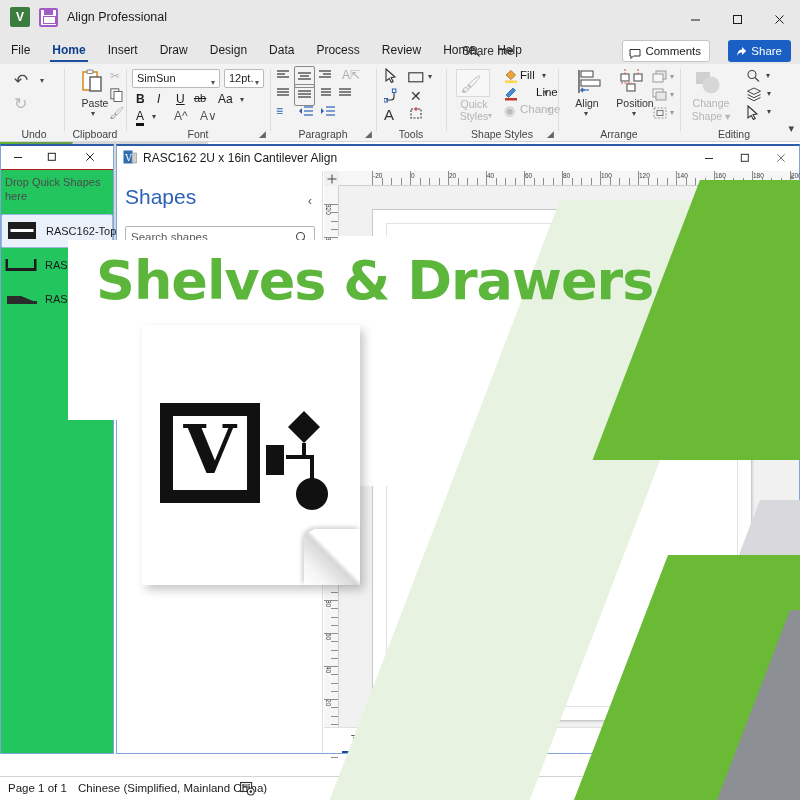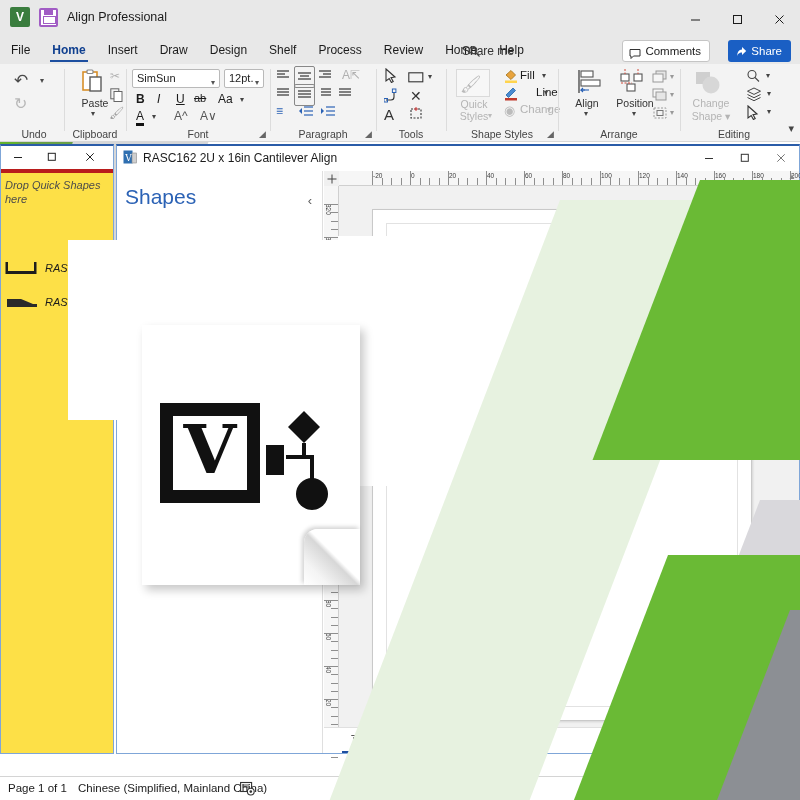--- a/index.html
+++ b/index.html
@@ -118,21 +118,21 @@
   #stencil-win {
     position: absolute; left: 0; top: 144px; width: 114px; height: 610px;
     background: #fff; border: 1px solid #7fa6d8; border-top: 2px solid #2a5ca8;
     z-index: 4;
   }
   #stencil-titlebar { position: absolute; left:0; top:0; width: 112px; height: 22px; background: #fff; }
   #stencil-titlebar .sb {
     position: absolute; top: 0; width: 30px; height: 22px;
     display:flex; align-items:center; justify-content:center; font-size: 11px; color: #222;
   }
-  #stencil-body { position: absolute; left: 0; top: 23px; right:0; bottom:0; background: #fde047; border-top: 4px solid #b91c1c; font-style: italic; }
+  #stencil-body { position: absolute; left: 0; top: 23px; right:0; bottom:0; background: #22c55e; border-top: 1px solid #b91c1c; }
   #drop-quick {
     position: absolute; left: 4px; top: 5px; width: 104px;
     font-size: 11px; color: #4b4b4b; line-height: 14px;
   }
   .shape-item {
     position: absolute; left: 0; width: 112px; height: 34px;
     display: flex; align-items: center; gap: 6px; padding-left: 4px;
   }
   .shape-item.sel { background: #eaf1fb; border: 1px solid #9cb8df; border-radius: 2px; }
   .shape-item .nm { font-size: 11px; color: #1b1b1b; white-space: nowrap; }
@@ -305,21 +305,21 @@
         </div>
       </div>
     </div>
 
     <div id="ribbon-tabs">
       <div class="rtab">File</div>
       <div class="rtab active">Home</div>
       <div class="rtab">Insert</div>
       <div class="rtab">Draw</div>
       <div class="rtab">Design</div>
-      <div class="rtab">Shelf</div>
+      <div class="rtab">Data</div>
       <div class="rtab">Process</div>
       <div class="rtab">Review</div>
       <div class="rtab">Home</div>
       <div class="rtab">Help</div>
 
       <div id="tellme-icon">
         <svg width="13" height="13" viewBox="0 0 13 13">
             <circle cx="5.2" cy="5.2" r="3.6" fill="none" stroke="#444" stroke-width="1.1"></circle>
             <line x1="8" y1="8" x2="11.5" y2="11.5" stroke="#444" stroke-width="1.1"></line>
           </svg>
@@ -661,20 +661,29 @@
         <div class="sb" style="left:74px;">
           <svg width="10" height="10" viewBox="0 0 10 10">
               <line x1="1.3" y1="1.3" x2="8.7" y2="8.7" stroke="#222" stroke-width="1"></line>
               <line x1="8.7" y1="1.3" x2="1.3" y2="8.7" stroke="#222" stroke-width="1"></line>
             </svg>
         </div>
       </div>
       <div id="stencil-body">
         <div id="drop-quick">Drop Quick Shapes here</div>
 
+        <div class="shape-item sel" style="top:44px;">
+          <div class="thumb">
+            <svg width="34" height="22" viewBox="0 0 34 22">
+              <rect x="2" y="2" width="28" height="17" fill="#1d1d1d"></rect>
+              <rect x="4.5" y="9" width="23" height="3" fill="#fff"></rect>
+            </svg>
+          </div>
+          <div class="nm">RASC162-Top</div>
+        </div>
 
         <div class="shape-item" style="top:78px;">
           <div class="thumb">
             <svg width="34" height="22" viewBox="0 0 34 22">
               <path d="M3 5v9h26V5h2.5v12H0.5V5z" fill="#1d1d1d"></path>
             </svg>
           </div>
           <div class="nm">RASC162-Fr...</div>
         </div>
 
@@ -715,20 +724,30 @@
                 <line x1="1.3" y1="1.3" x2="8.7" y2="8.7" stroke="#777" stroke-width="1"></line>
                 <line x1="8.7" y1="1.3" x2="1.3" y2="8.7" stroke="#777" stroke-width="1"></line>
               </svg>
           </div>
         </div>
       </div>
 
       <div id="shapes-pane">
         <div id="shapes-header">Shapes</div>
         <div id="shapes-collapse">‹</div>
+        <div id="search-shapes">
+          <span>Search shapes</span>
+          <span id="search-chevron">⌄</span>
+          <span id="search-mag">
+            <svg width="14" height="14" viewBox="0 0 14 14">
+                <circle cx="5.5" cy="5.5" r="4" fill="none" stroke="#444" stroke-width="1.1"></circle>
+                <line x1="8.5" y1="8.5" x2="12.8" y2="12.8" stroke="#444" stroke-width="1.1"></line>
+              </svg>
+          </span>
+        </div>
       </div>
 
       <div id="canvas-area">
         <div id="hruler"></div>
         <div id="vruler"></div>
         <div id="corner-box">
           <svg width="10" height="10" viewBox="0 0 10 10">
               <line x1="5" y1="0.5" x2="5" y2="9.5" stroke="#444" stroke-width="1"></line>
               <line x1="0.5" y1="5" x2="9.5" y2="5" stroke="#444" stroke-width="1"></line>
             </svg>
@@ -939,20 +958,21 @@
     <div class="ovl-white" id="white-band"></div>
     <div class="ovl-white" id="white-band2"></div>
 
     <div class="ovl-green" id="g-pale-1"></div>
     <div class="ovl-green" id="g-dark-1"></div>
     <div class="ovl-green" id="g-lightgrey-1"></div>
     <div class="ovl-green" id="g-dark-2"></div>
     <div class="ovl-green" id="g-grey-1"></div>
 
     <div id="headline">
+      <span class="l1">Shelves &amp; Drawers</span>
     </div>
 
     <div id="logo-card">
       <div id="logo-v-box">
         <div id="logo-v">V</div>
       </div>
       <div id="logo-flow">
         <svg width="66" height="110" viewBox="0 0 66 110">
           <path d="M38 2l16 16-16 16-16-16z" fill="#111"></path>
           <rect x="0" y="36" width="18" height="30" fill="#111"></rect>

